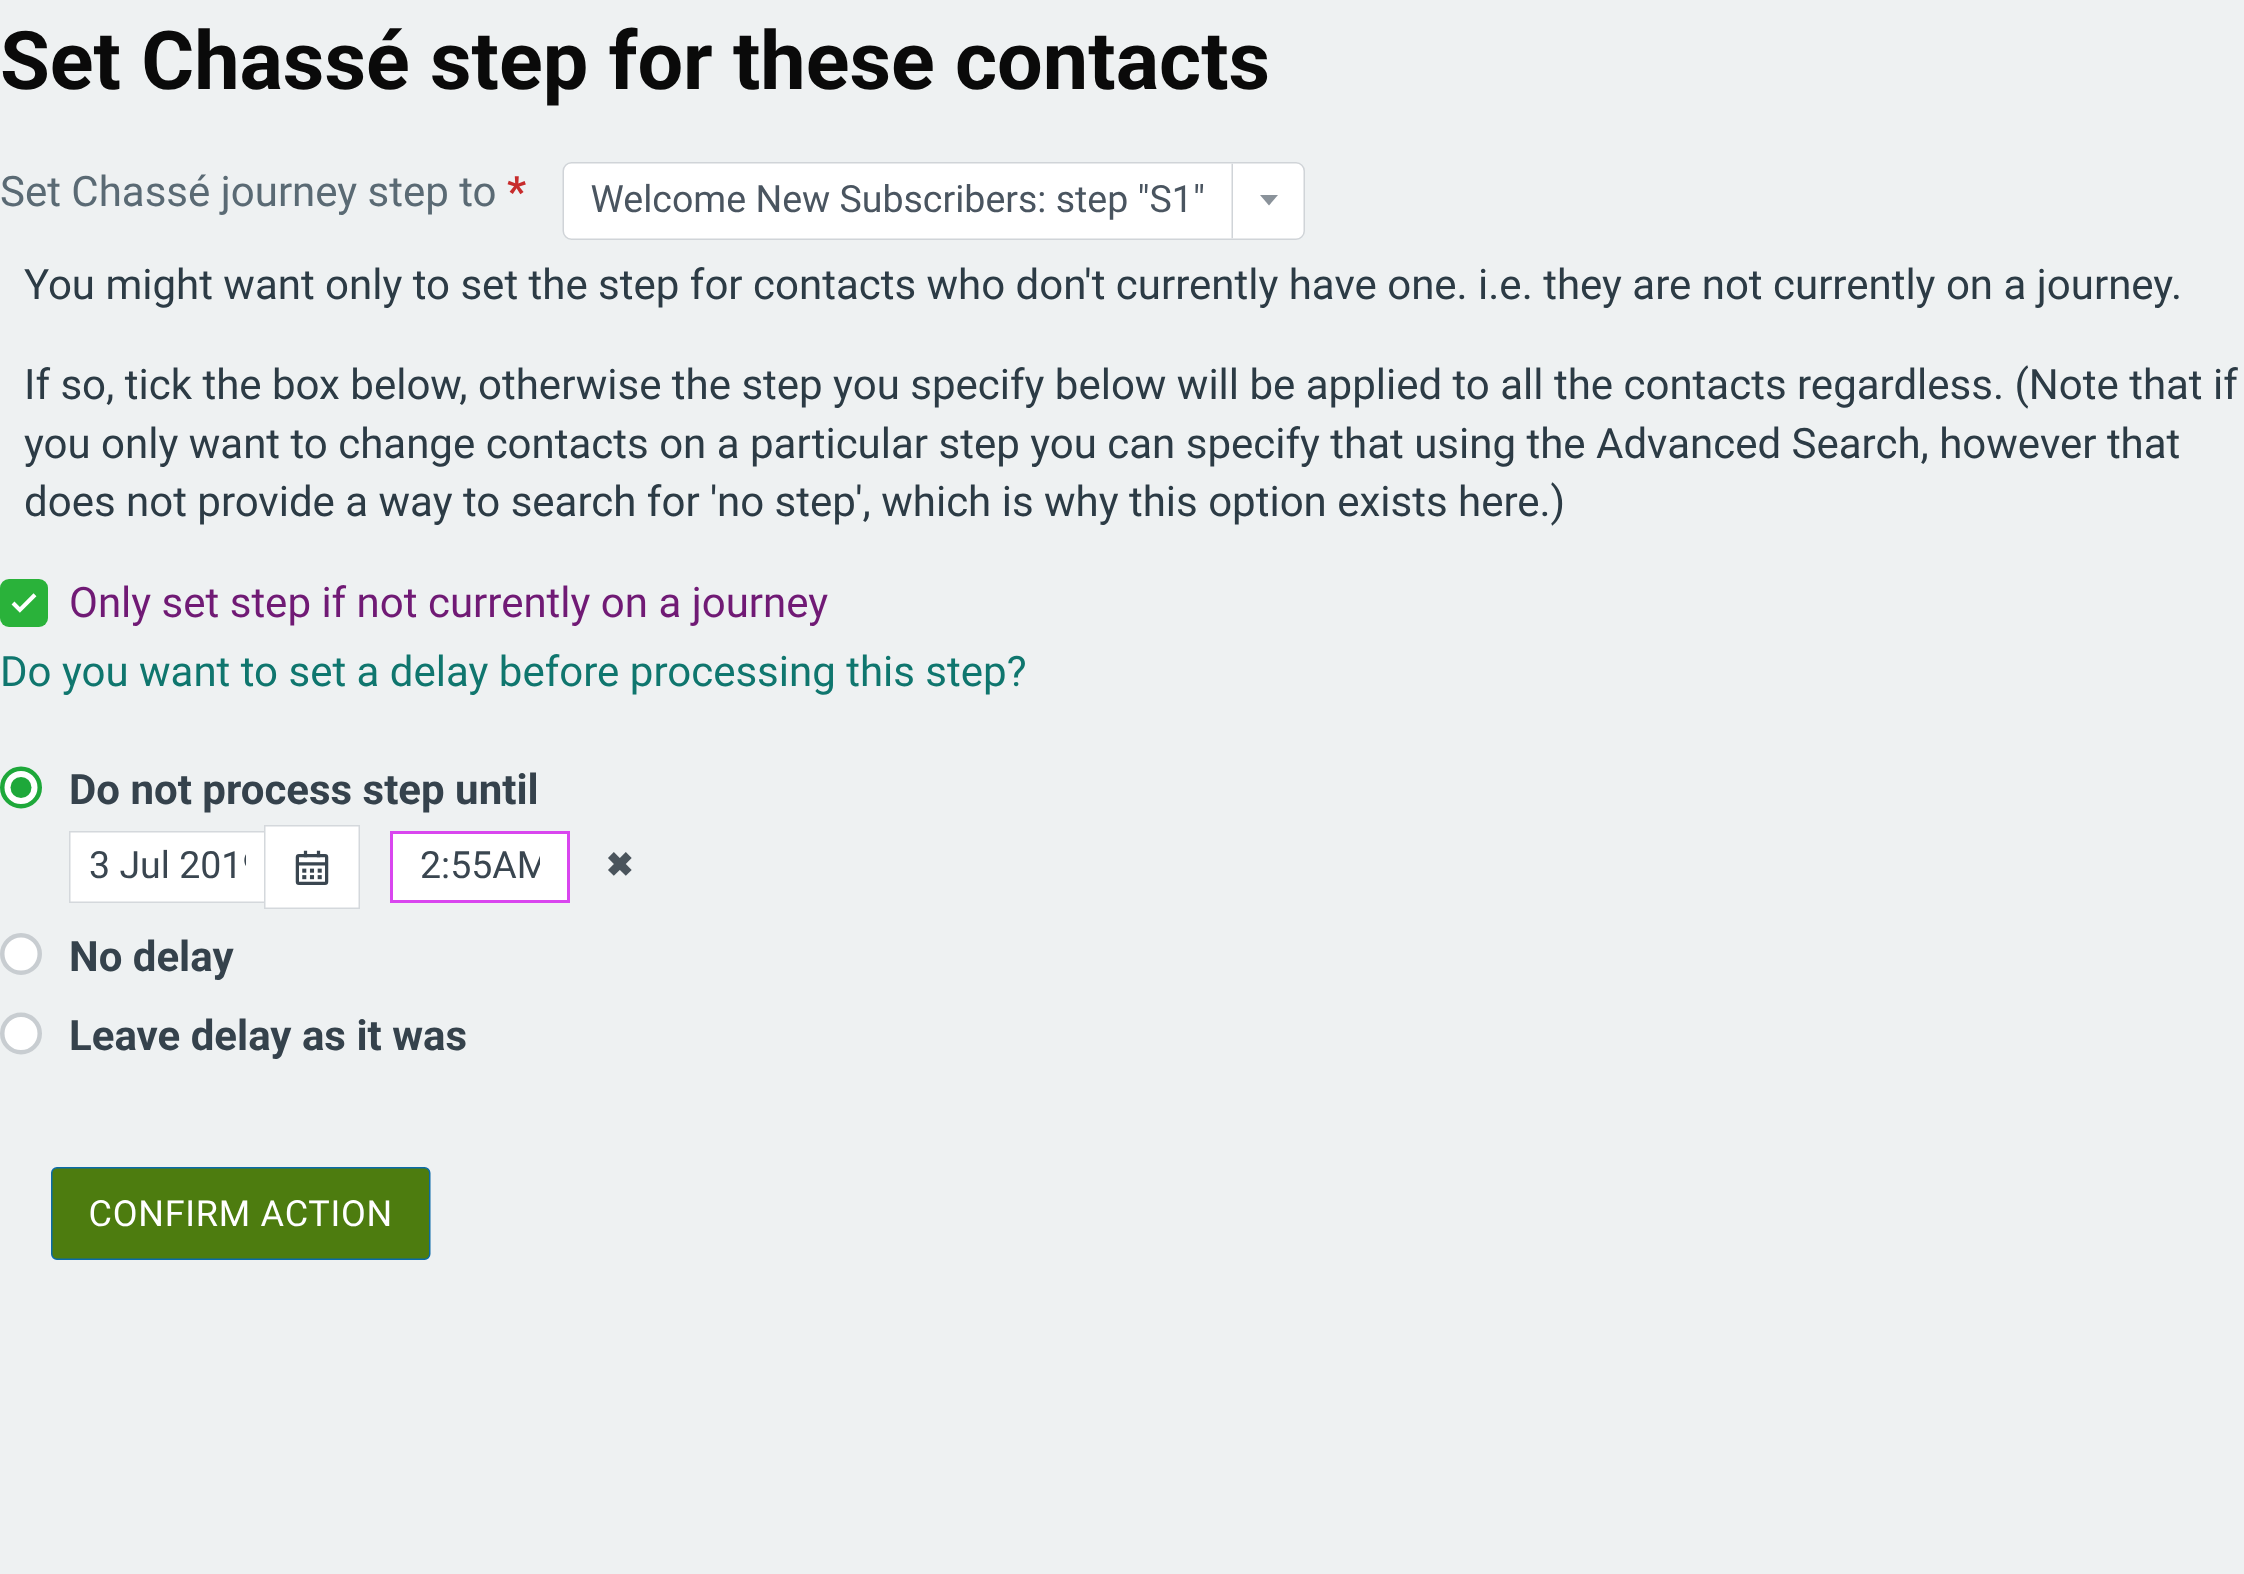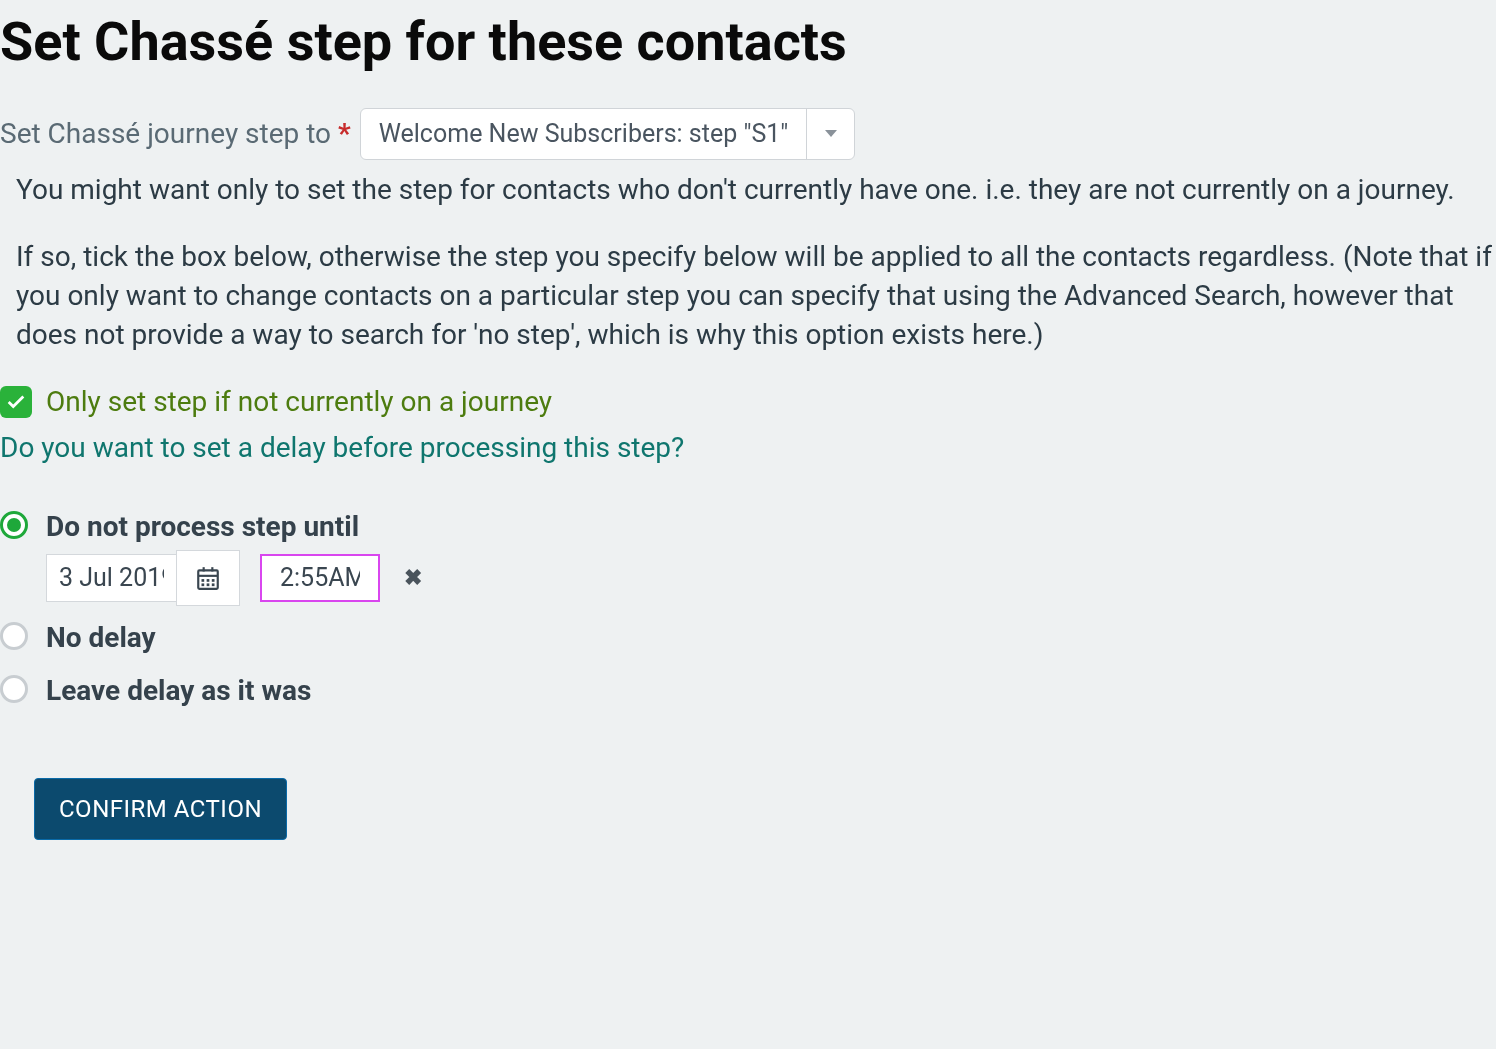--- a/index.html
+++ b/index.html
@@ -20,22 +20,22 @@
     }
     h1 {
       font-size: 54px;
       font-weight: 700;
       color: #0a0a0a;
       margin-bottom: 28px;
       margin-top: 4px;
     }
     .form-row {
       display: flex;
-      align-items: center;
-      gap: 9px;
+      align-items: flex-start;
+      gap: 24px;
       margin-bottom: 10px;
     }
     .field-label {
       font-size: 28px;
       color: #5a6a74;
     }
     .required {
       color: #c72c2c;
       font-weight: 700;
     }
@@ -96,21 +96,21 @@
     }
     .checkbox svg {
       width: 22px;
       height: 22px;
       stroke: #fff;
       stroke-width: 3;
       fill: none;
     }
     .checkbox-label {
       font-size: 28px;
-      color: #4d7c0f;
+      color: #701a75;
     }
     .question-text {
       font-size: 28px;
       color: #0f766e;
       margin-bottom: 40px;
     }
     .radio-group {
       margin-bottom: 60px;
     }
     .radio-row {
@@ -213,21 +213,21 @@
     .btn {
       font-size: 24px;
       padding: 16px 24px;
       border-radius: 4px;
       letter-spacing: 0.5px;
       font-family: inherit;
       text-align: center;
       cursor: pointer;
     }
     .btn-primary {
-      background: #0c4a6e;
+      background: #4d7c0f;
       color: #fff;
       border: 1px solid #0a6aa8;
     }
     .btn-secondary {
       background: #fff;
       color: #2a3540;
       border: 2px solid #3a4a5a;
     }
   </style>
 </head>

